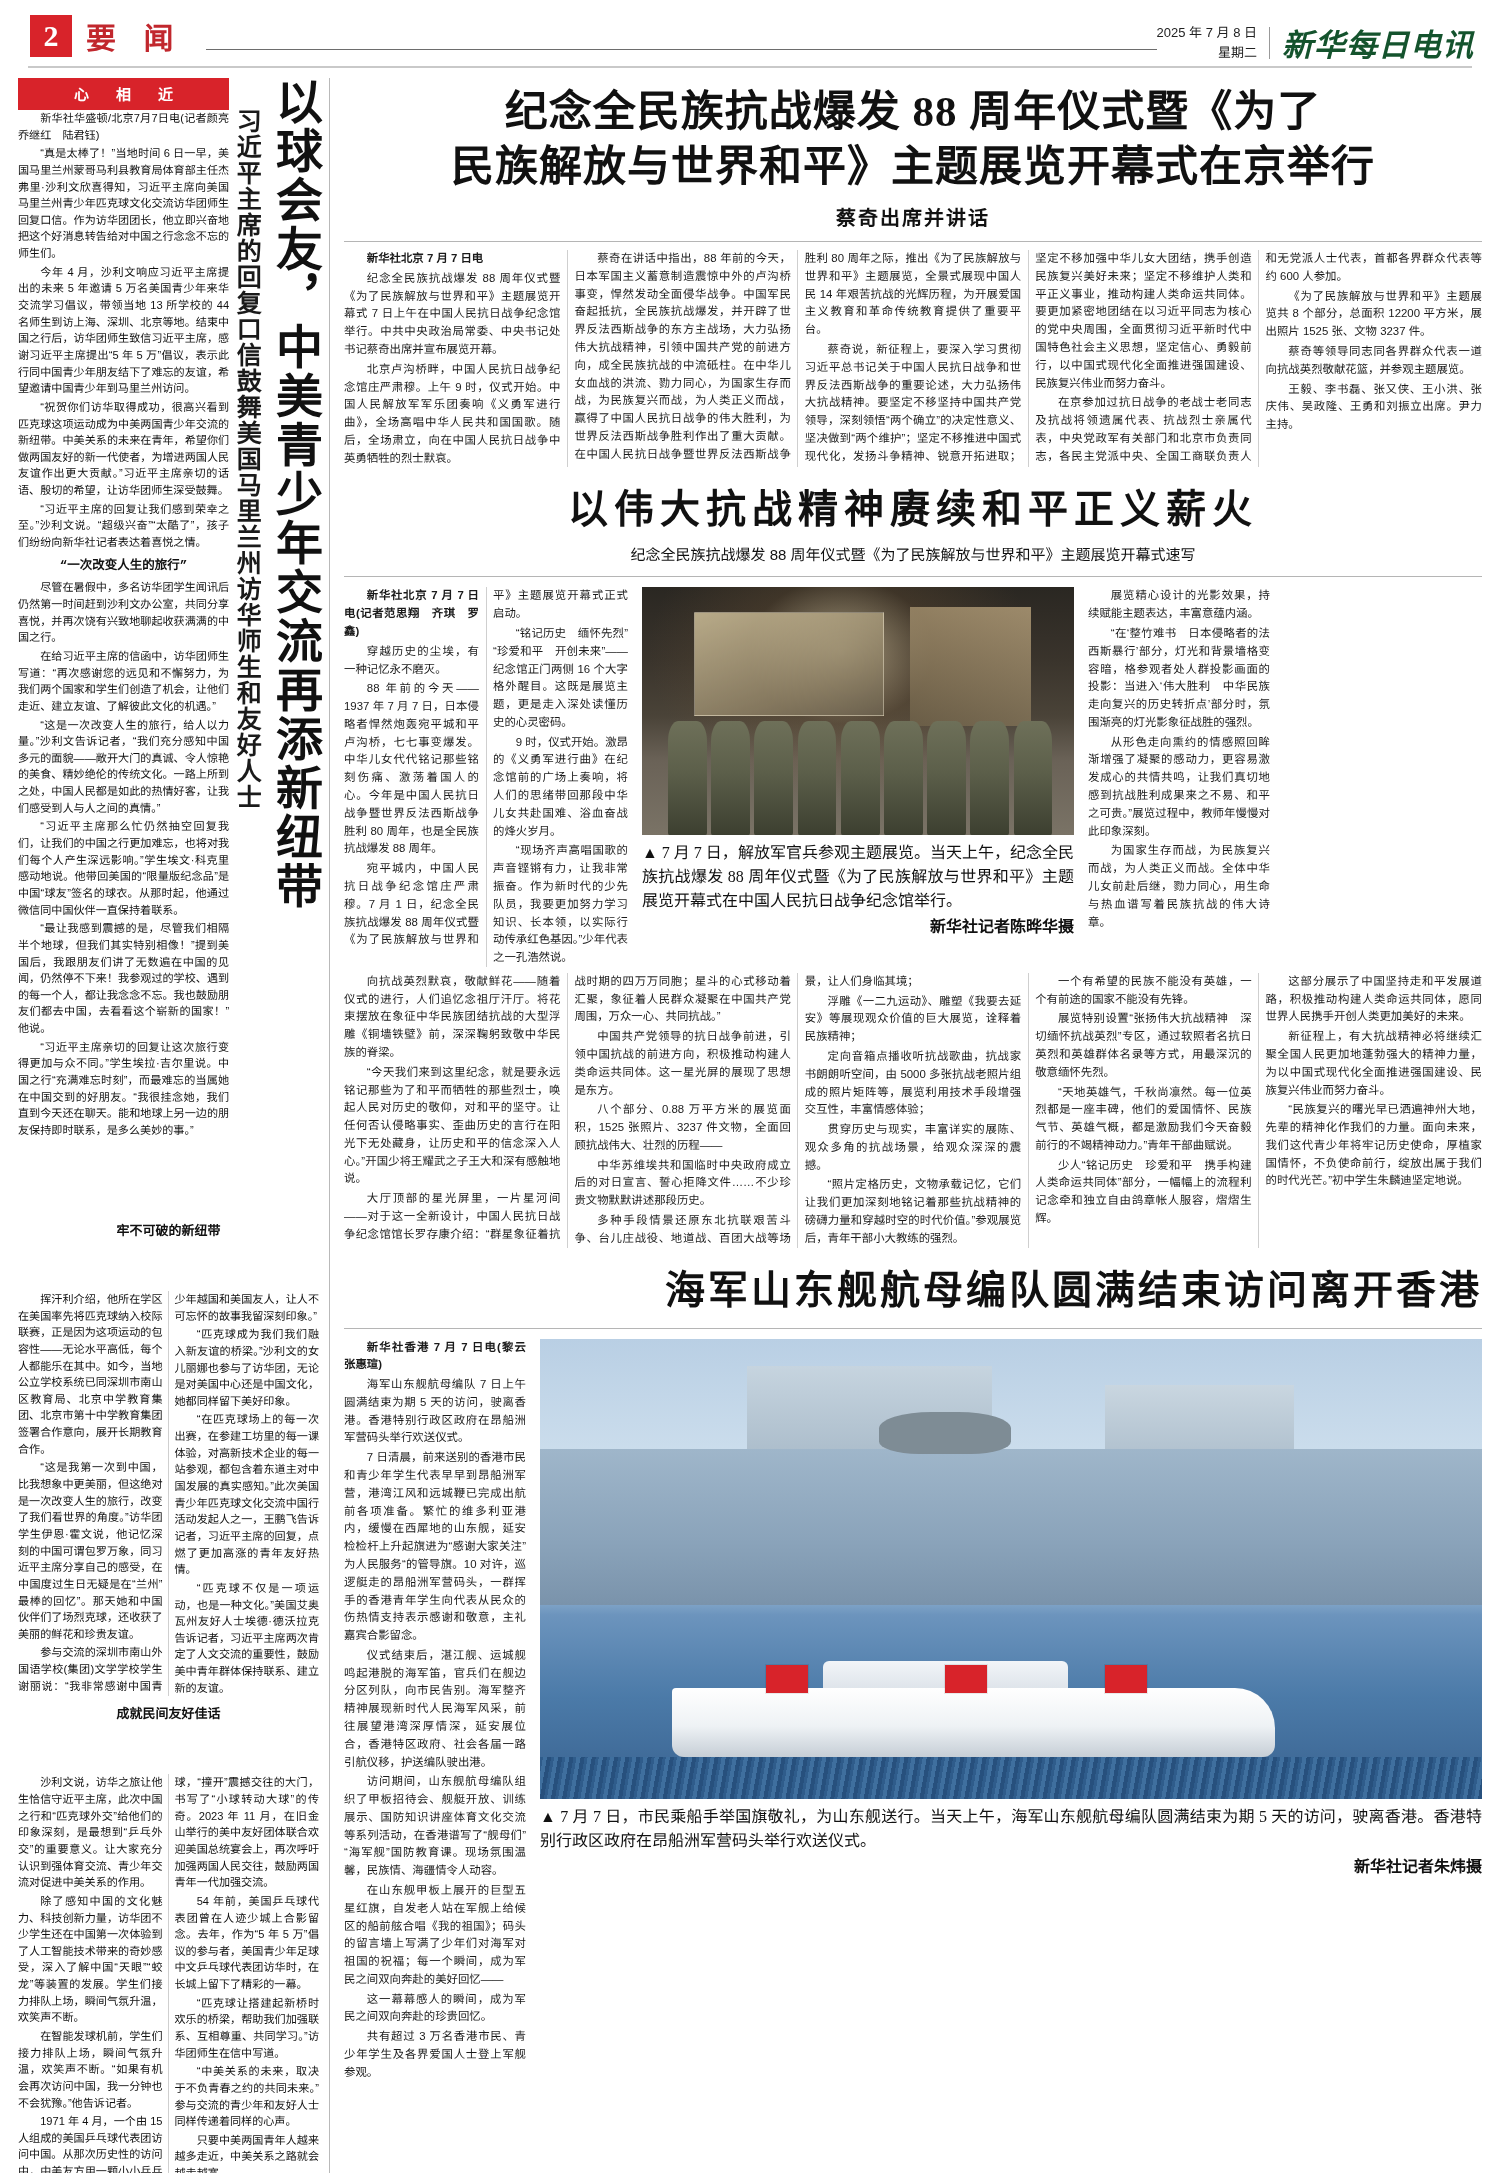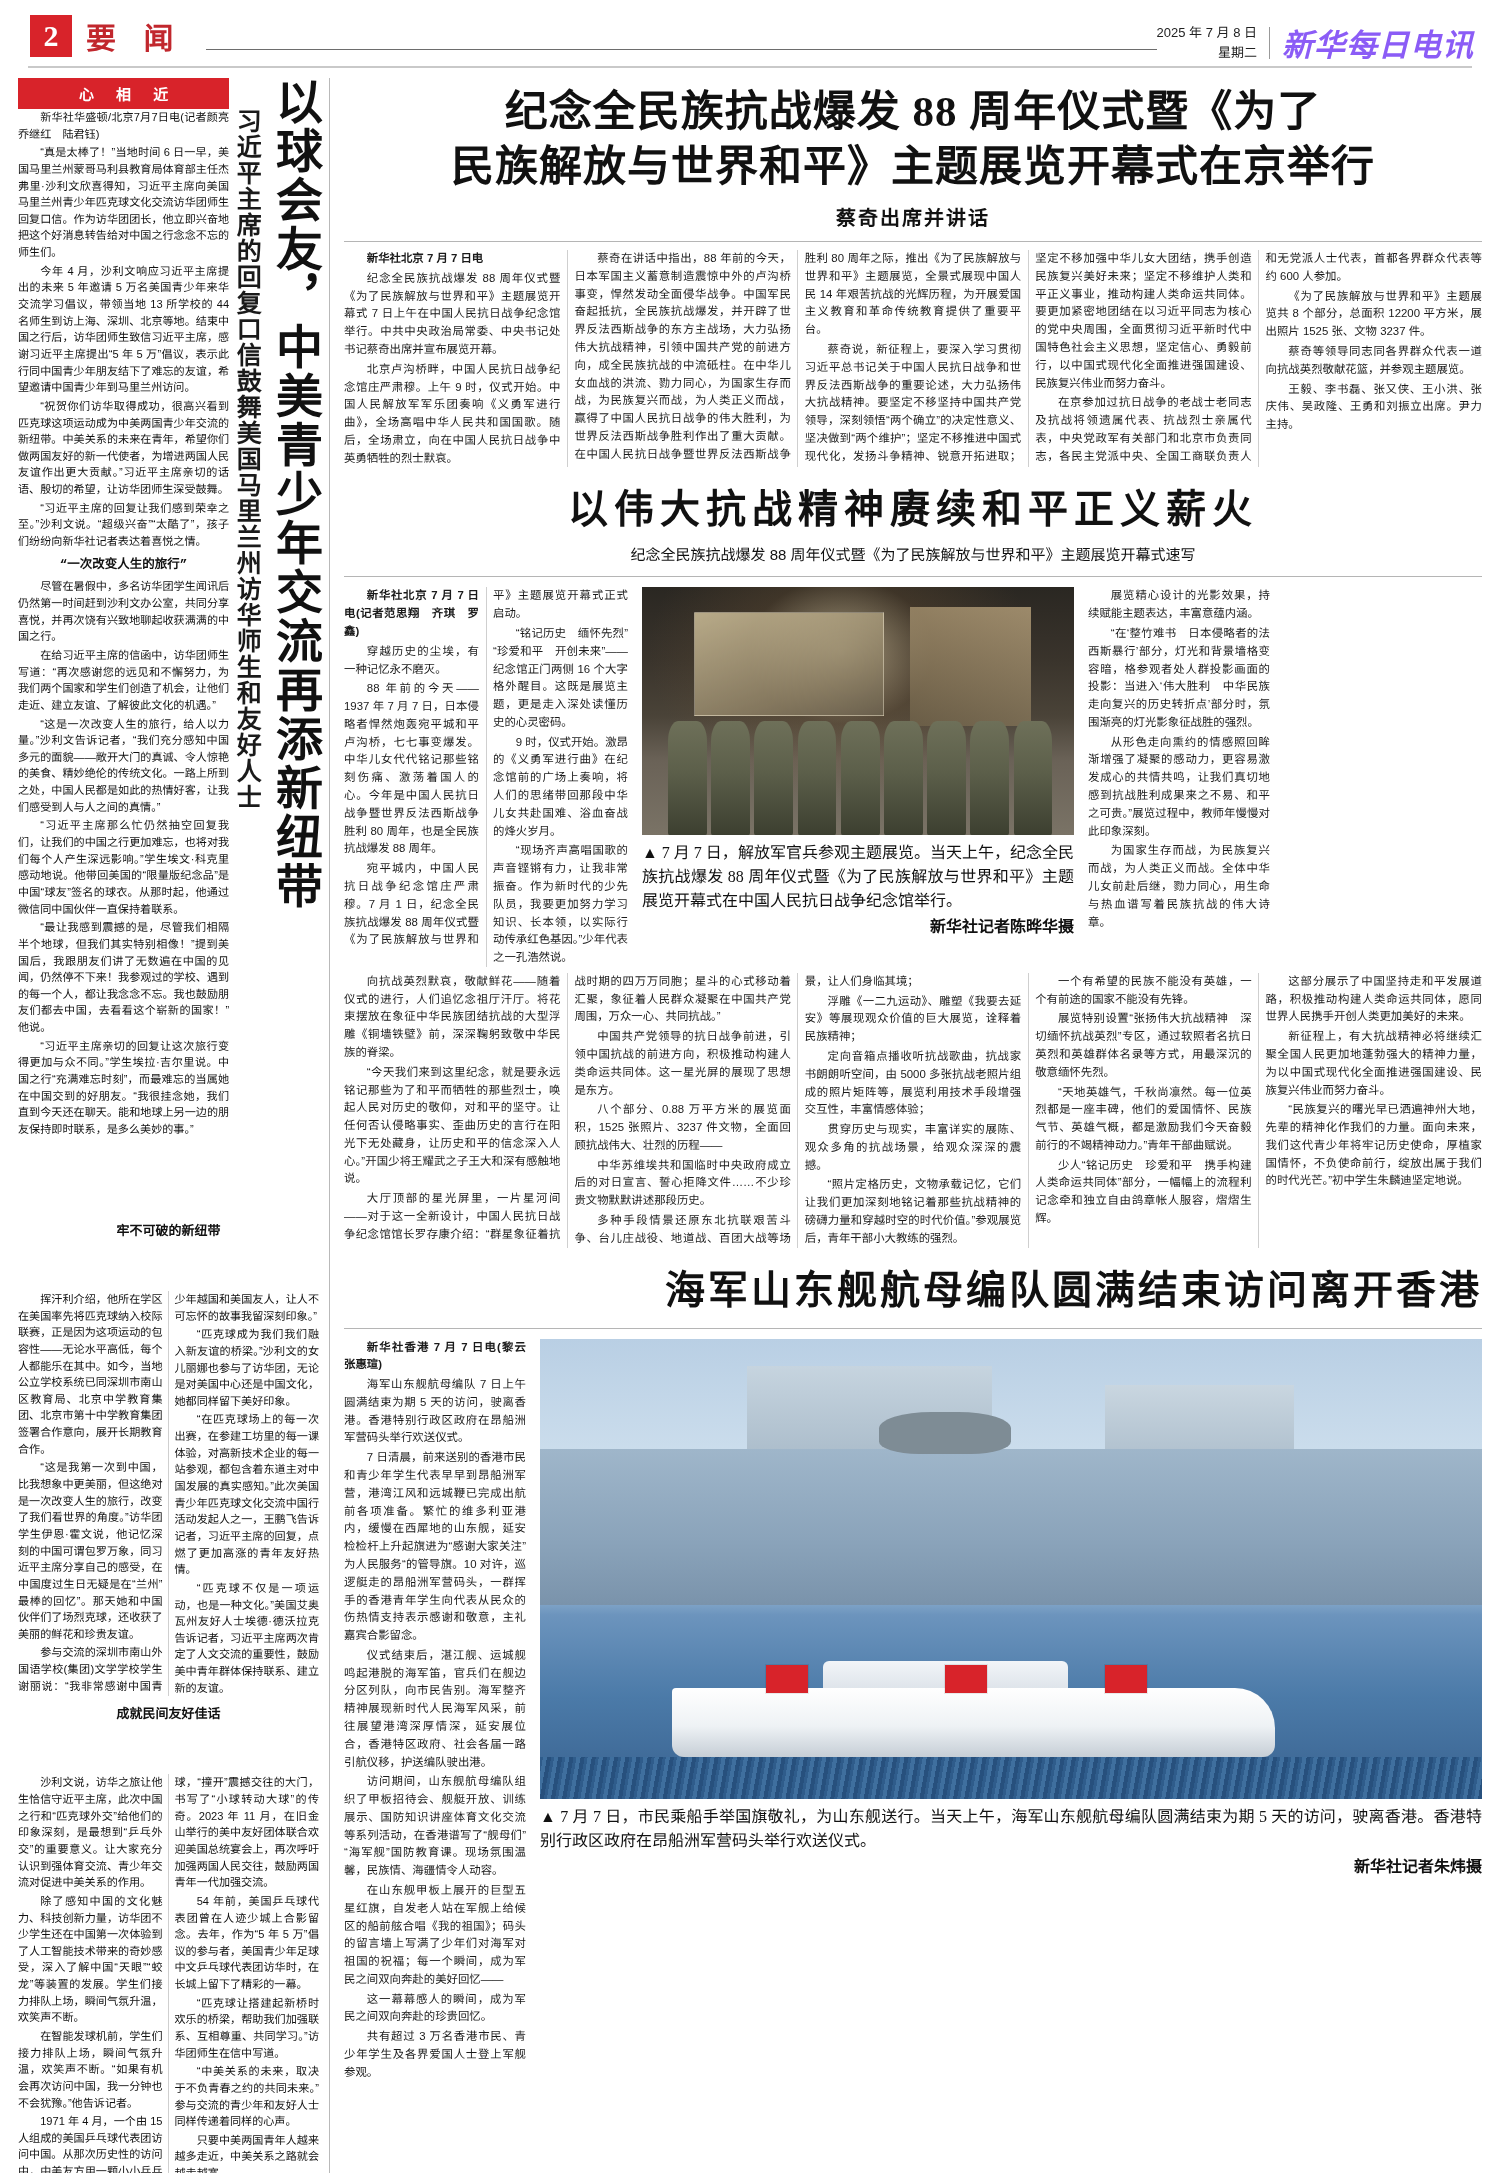--- a/index.html
+++ b/index.html
@@ -27,21 +27,21 @@
   }
   .section-name {
     color:#c1272d; font-weight:bold; font-size:30px; letter-spacing:10px;
     font-family:"Liberation Serif","DejaVu Serif",serif;
   }
   .mast-rule { flex:1; height:1px; background:#6d6d6d; margin:26px 0 0 8px; }
   .mast-right { display:flex; align-items:center; gap:12px; padding-top:6px; }
   .mast-date { font-size:13px; line-height:1.5; text-align:right; color:#222; font-family:"Liberation Sans",sans-serif; }
   .mast-div { width:1px; height:32px; background:#999; }
   .mast-title {
-    color:#8b5cf6; font-weight:bold; font-size:31px; letter-spacing:1px;
+    color:#14532d; font-weight:bold; font-size:31px; letter-spacing:1px;
     font-style:italic; font-family:"Liberation Serif","DejaVu Serif",serif;
     white-space:nowrap;
   }
   .mast-hr { height:2px; background:#c9c9c9; margin:4px 10px 0 10px; }
 
   
   .body-wrap { display:flex; gap:0; padding-top:10px; }
   .col-left { width:312px; border-right:1px solid #b9b9b9; padding-right:10px; }
   .col-right { flex:1; padding-left:14px; }
 
@@ -56,21 +56,21 @@
   .vhead-sub {
     writing-mode:vertical-rl; text-orientation:upright;
     font-weight:bold; font-size:25px; line-height:1.12; letter-spacing:1px;
     color:#1a1a1a; height:1030px; padding-top:30px;
     font-family:"Liberation Sans","DejaVu Sans",sans-serif;
   }
   .vhead-rest { flex:1; }
   .left-badge {
     background:#d8232a; color:#fff; font-weight:bold; font-size:15px;
     letter-spacing:9px; text-align:center; padding:5px 0 5px 9px; width:100%;
-    font-family:Liberation Sans, sans-serif;
+    font-family:Liberation Mono, monospace;
   }
   .left-col-body { font-size:11.1px; line-height:1.5; text-align:justify; font-family:"Liberation Sans","DejaVu Sans",sans-serif; }
   .left-col-body p { margin:0 0 2px 0; text-indent:2em; }
   .lede { font-weight:normal; }
   .sub-h { text-align:center; font-weight:bold; font-size:13px; margin:7px 0 4px; }
   .quote-h { text-align:center; font-weight:bold; font-size:12.5px; margin:6px 0 4px;font-family:Liberation Mono, monospace; }
 
   .left-wide { padding-top:4px; }
   .left-wide p { margin:0 0 2px 0; text-indent:2em; font-size:11.1px; line-height:1.5;
                  text-align:justify; font-family:"Liberation Sans","DejaVu Sans",sans-serif;}

